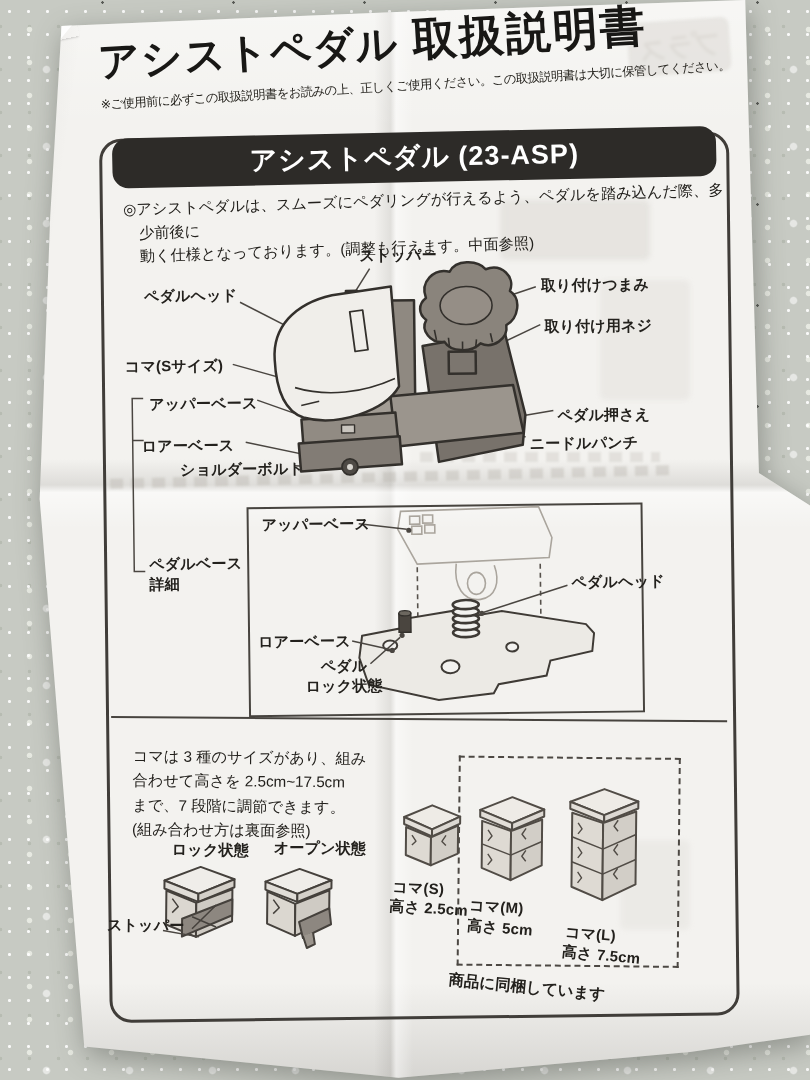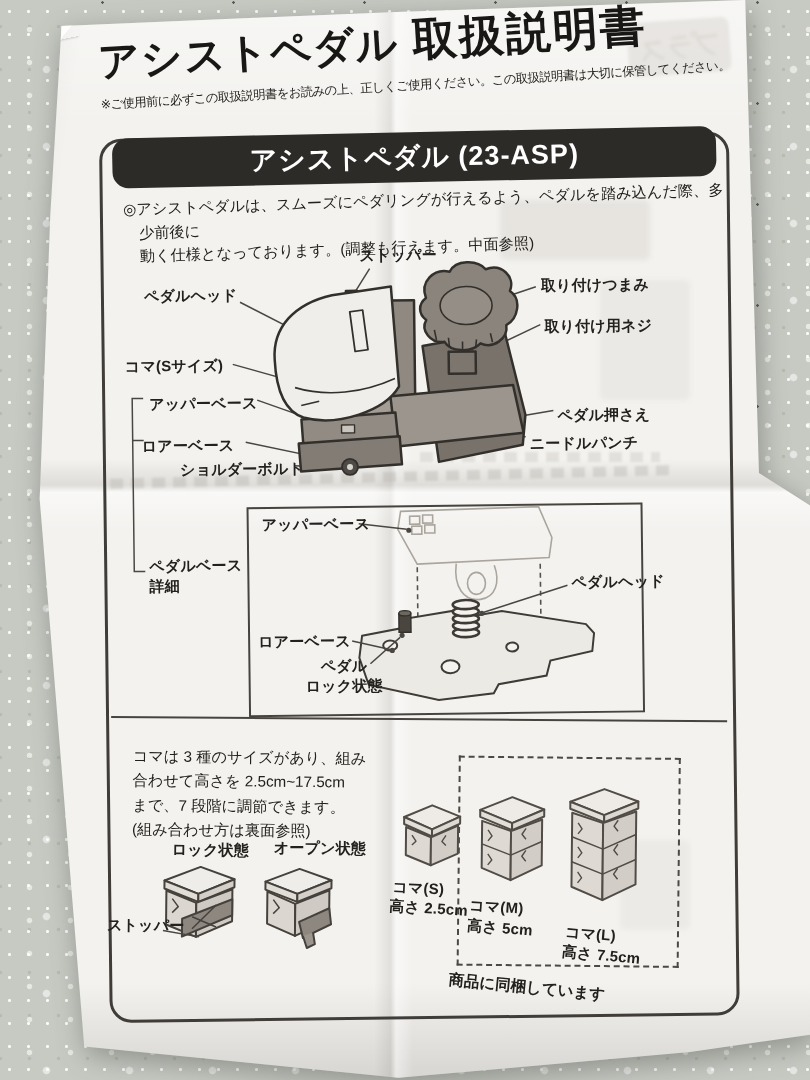--- a/index.html
+++ b/index.html
@@ -163,21 +163,21 @@
         <div class="lbl" style="left:256px;top:108px;">ストッパー</div>
         <div class="lbl" style="left:40px;top:146px;">ペダルヘッド</div>
         <div class="lbl" style="left:437px;top:140px;">取り付けつまみ</div>
         <div class="lbl" style="left:440px;top:181px;">取り付け用ネジ</div>
         <div class="lbl" style="left:20px;top:216px;">コマ(Sサイズ)</div>
         <div class="lbl" style="left:44px;top:254px;">アッパーベース</div>
         <div class="lbl" style="left:36px;top:296px;">ロアーベース</div>
         <div class="lbl" style="left:74px;top:320px;">ショルダーボルト</div>
         <div class="lbl" style="left:452px;top:270px;">ペダル押さえ</div>
         <div class="lbl" style="left:424px;top:298px;">ニードルパンチ</div>
-        <div class="lbl lbl2" style="left:42px;top:415px;">ペダルベース
+        <div class="lbl lbl2" style="left:42px;top:415px;font-family:Liberation Mono, monospace;">ペダルベース
 詳細</div>
 
         <div class="detail-box">
           <svg class="detail-svg" viewBox="0 0 392 206">
             <g stroke="#aaa59d" stroke-width="1.6" fill="none">
               <path d="M152,4 L290,1 L303,32 L300,52 L168,57 L149,22 Z"></path>
               <rect x="161" y="9" width="10" height="8"></rect>
                 <rect x="174" y="8" width="10" height="8"></rect>
               <rect x="163" y="19" width="10" height="8"></rect>
                 <rect x="176" y="18" width="10" height="8"></rect>

